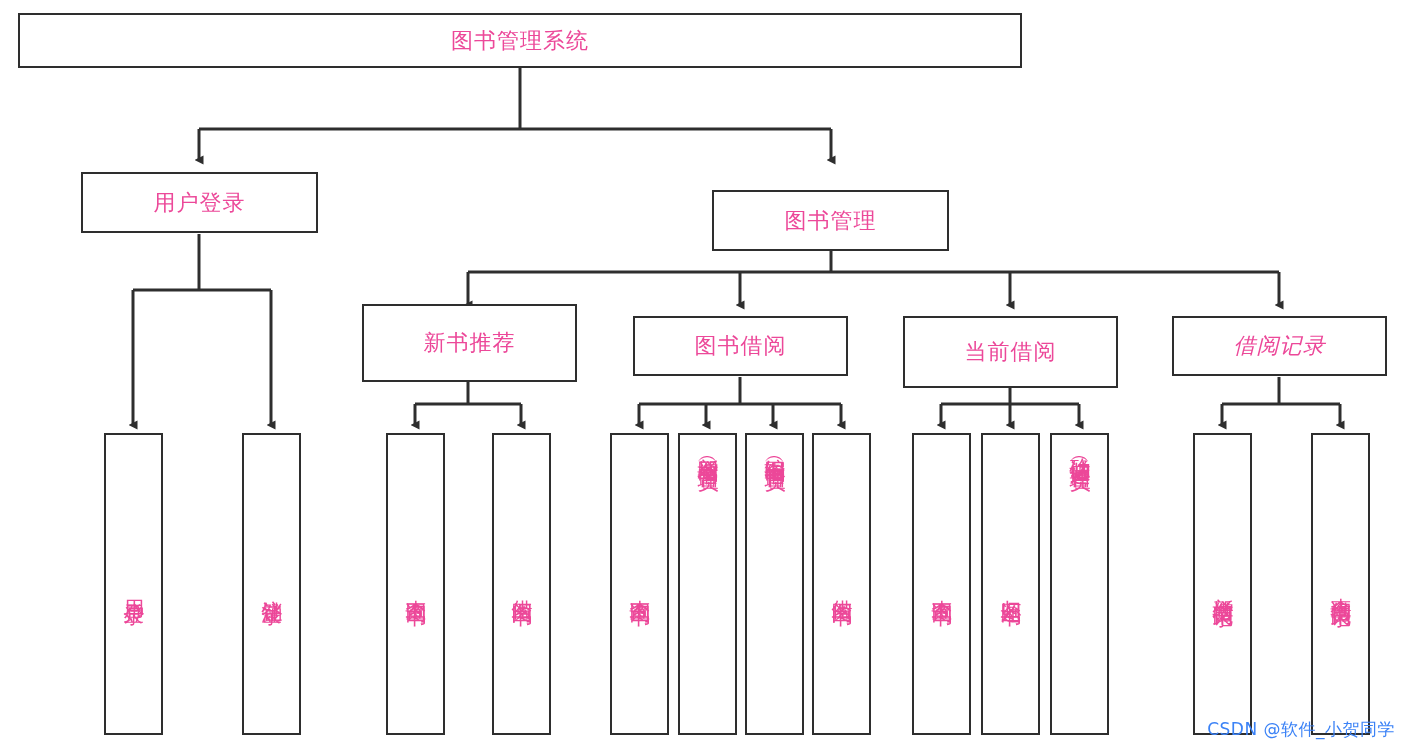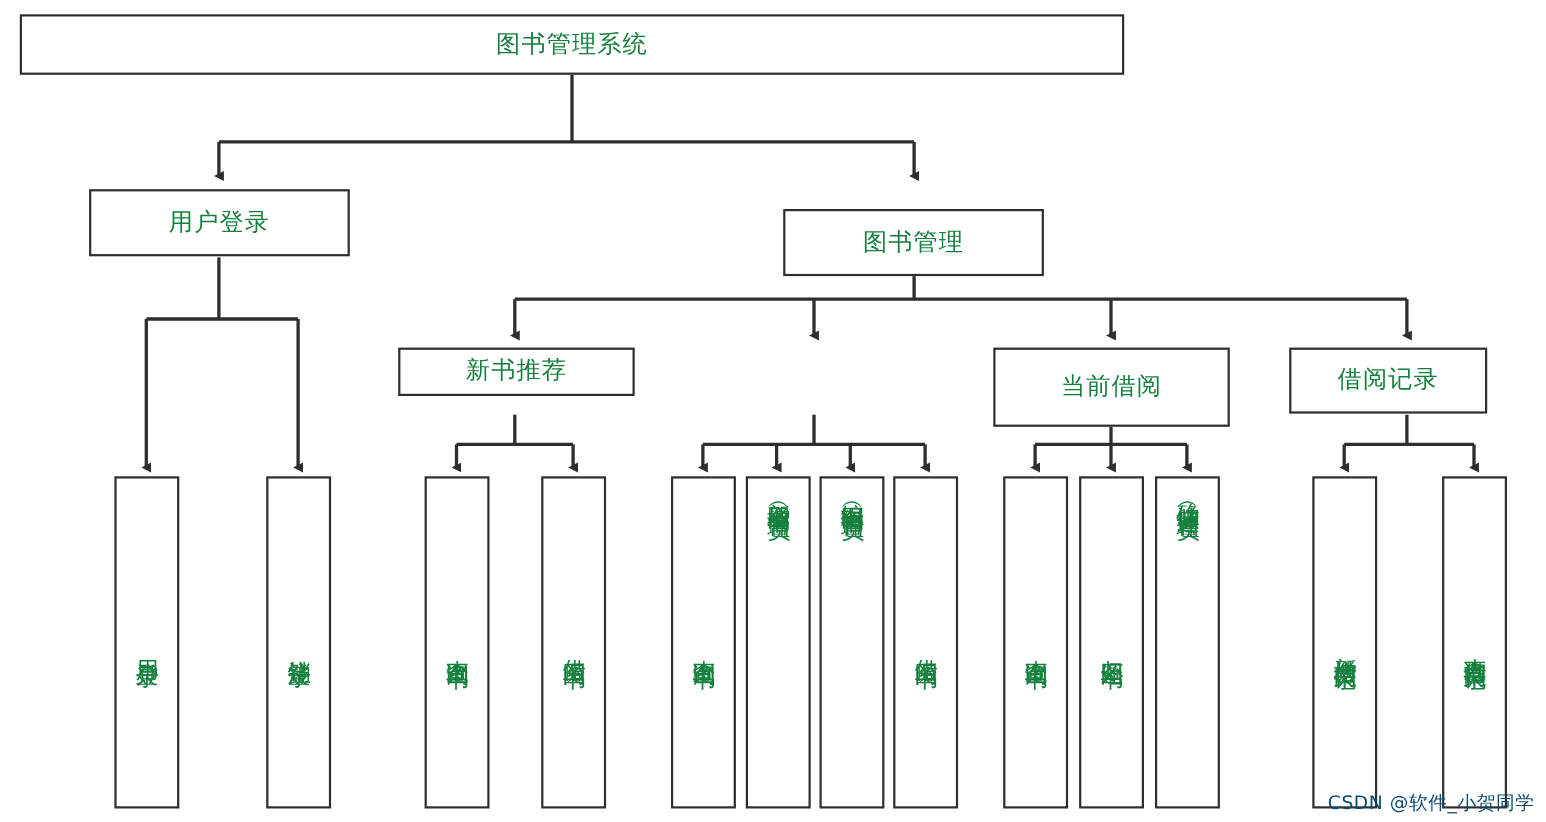--- a/index.html
+++ b/index.html
@@ -30,21 +30,21 @@
     position: absolute;
     box-sizing: border-box;
     background: #ffffff;
     border: 2px solid #2e2e2e;
     display: flex;
     align-items: center;
     justify-content: center;
     overflow: hidden;
   }
   .node-label {
-    color: #15803d;
+    color: #ec4899;
     font-size: 22px;
     line-height: 1.15;
     letter-spacing: 1px;
     white-space: nowrap;
     text-align: center;
   }
   .node-box.vertical {
     align-items: flex-start;
     padding-top: 6px;
   }
@@ -57,21 +57,21 @@
     line-height: 1;
     white-space: nowrap;
   }
   .node-box.vertical.centered {
     align-items: center;
   }
   .watermark {
     position: absolute;
     right: 10px;
     bottom: 6px;
-    color: #0c4a6e;
+    color: #3b82f6;
     font-size: 17px;
     letter-spacing: 0.5px;
     white-space: nowrap;
     user-select: none;
   }
 </style>
 </head>
 <body>
 
 <div id="diagram-root">
@@ -147,30 +147,33 @@
   </div>
 
   <div class="node-box" style="left:81px; top:172px; width:237px; height:61px;">
     <span class="node-label">用户登录</span>
   </div>
 
   <div class="node-box" style="left:712px; top:190px; width:237px; height:61px;">
     <span class="node-label">图书管理</span>
   </div>
 
-  <div class="node-box" style="left:362px; top:316px; width:215px; height:44px;">
+  <div class="node-box" style="left:362px; top:304px; width:215px; height:78px;">
     <span class="node-label">新书推荐</span>
   </div>
 
+  <div class="node-box" style="left:633px; top:316px; width:215px; height:60px;">
+    <span class="node-label">图书借阅</span>
+  </div>
 
   <div class="node-box" style="left:903px; top:316px; width:215px; height:72px;">
     <span class="node-label">当前借阅</span>
   </div>
 
-  <div class="node-box" style="left:1172px; top:316px; width:180px; height:60px;">
+  <div class="node-box" style="left:1172px; top:316px; width:215px; height:60px;font-style:italic;">
     <span class="node-label">借阅记录</span>
   </div>
 
   <div class="node-box vertical centered" style="left:104px; top:433px; width:59px; height:302px;">
     <span class="node-label">用户登录</span>
   </div>
 
   <div class="node-box vertical centered" style="left:242px; top:433px; width:59px; height:302px;">
     <span class="node-label">注销登录</span>
   </div>

